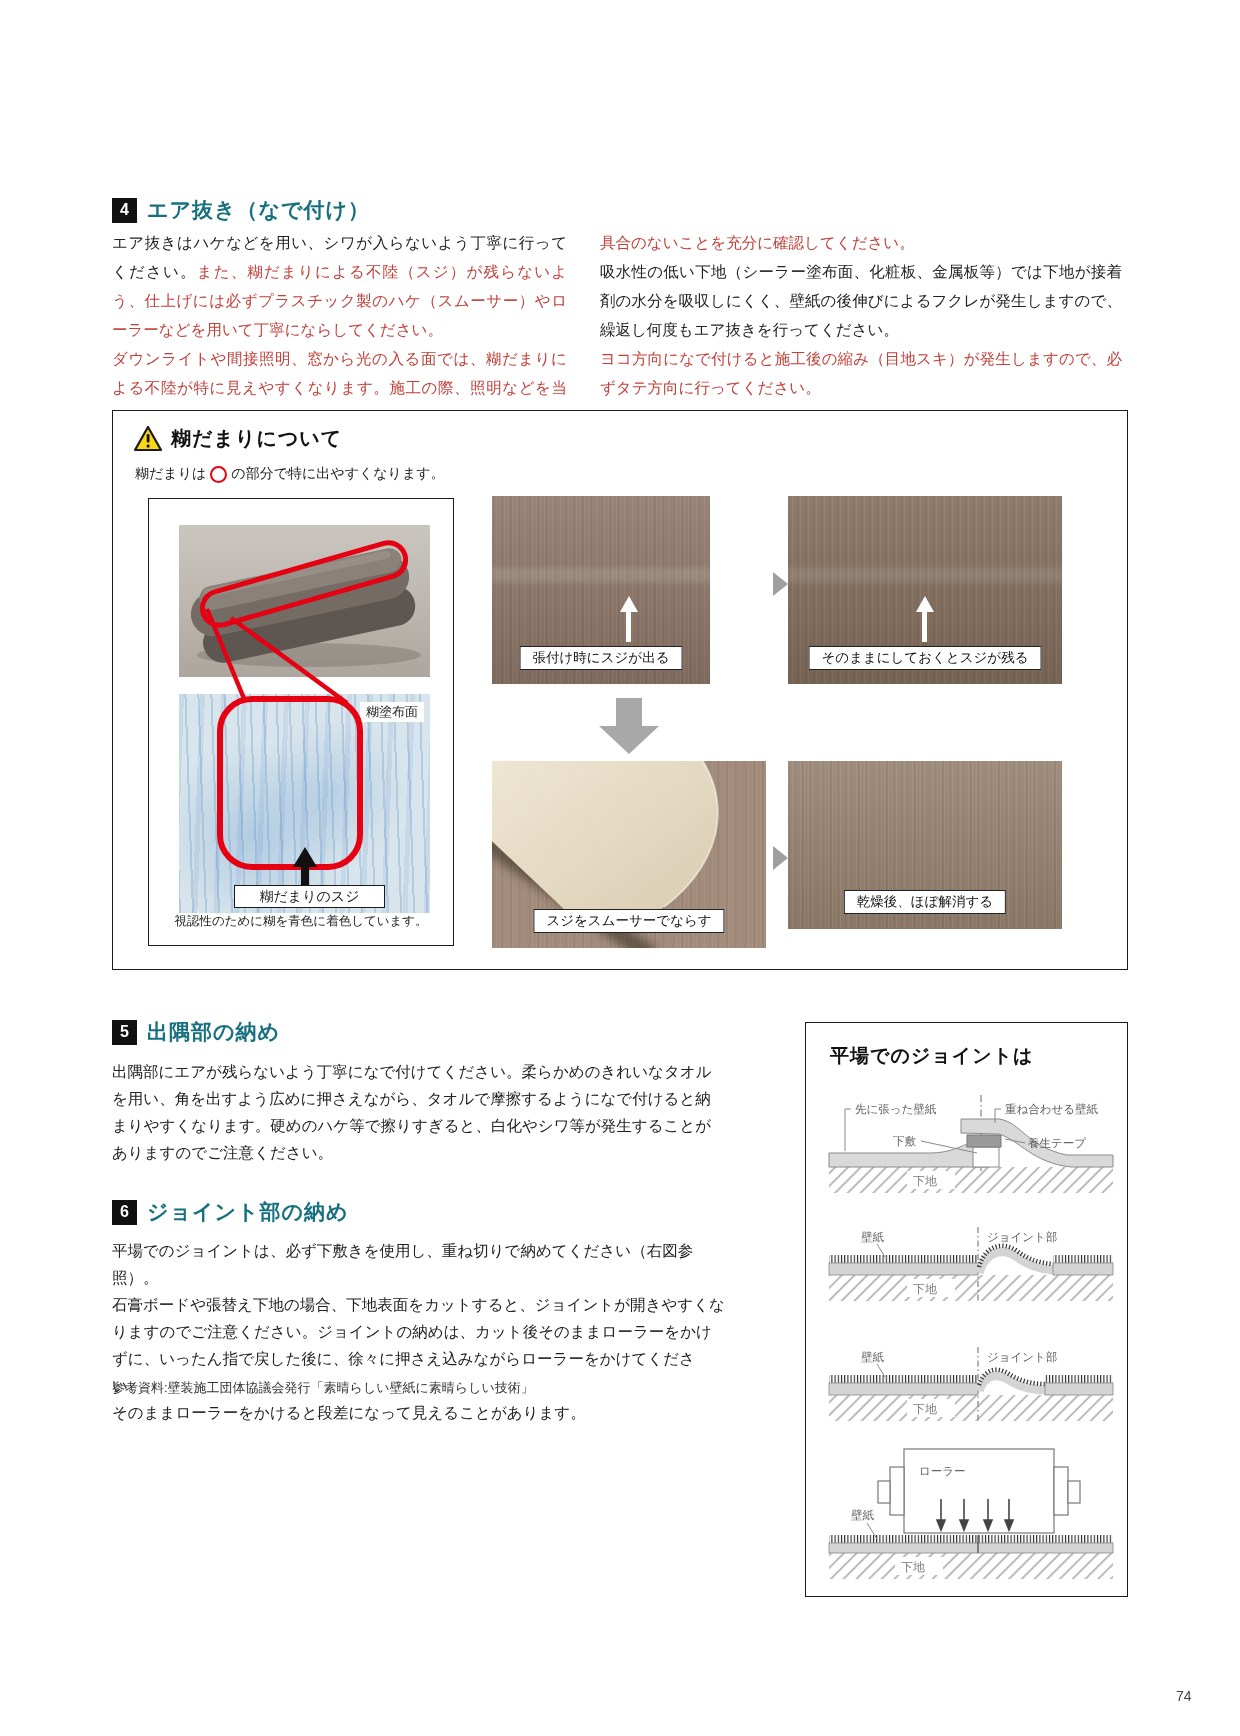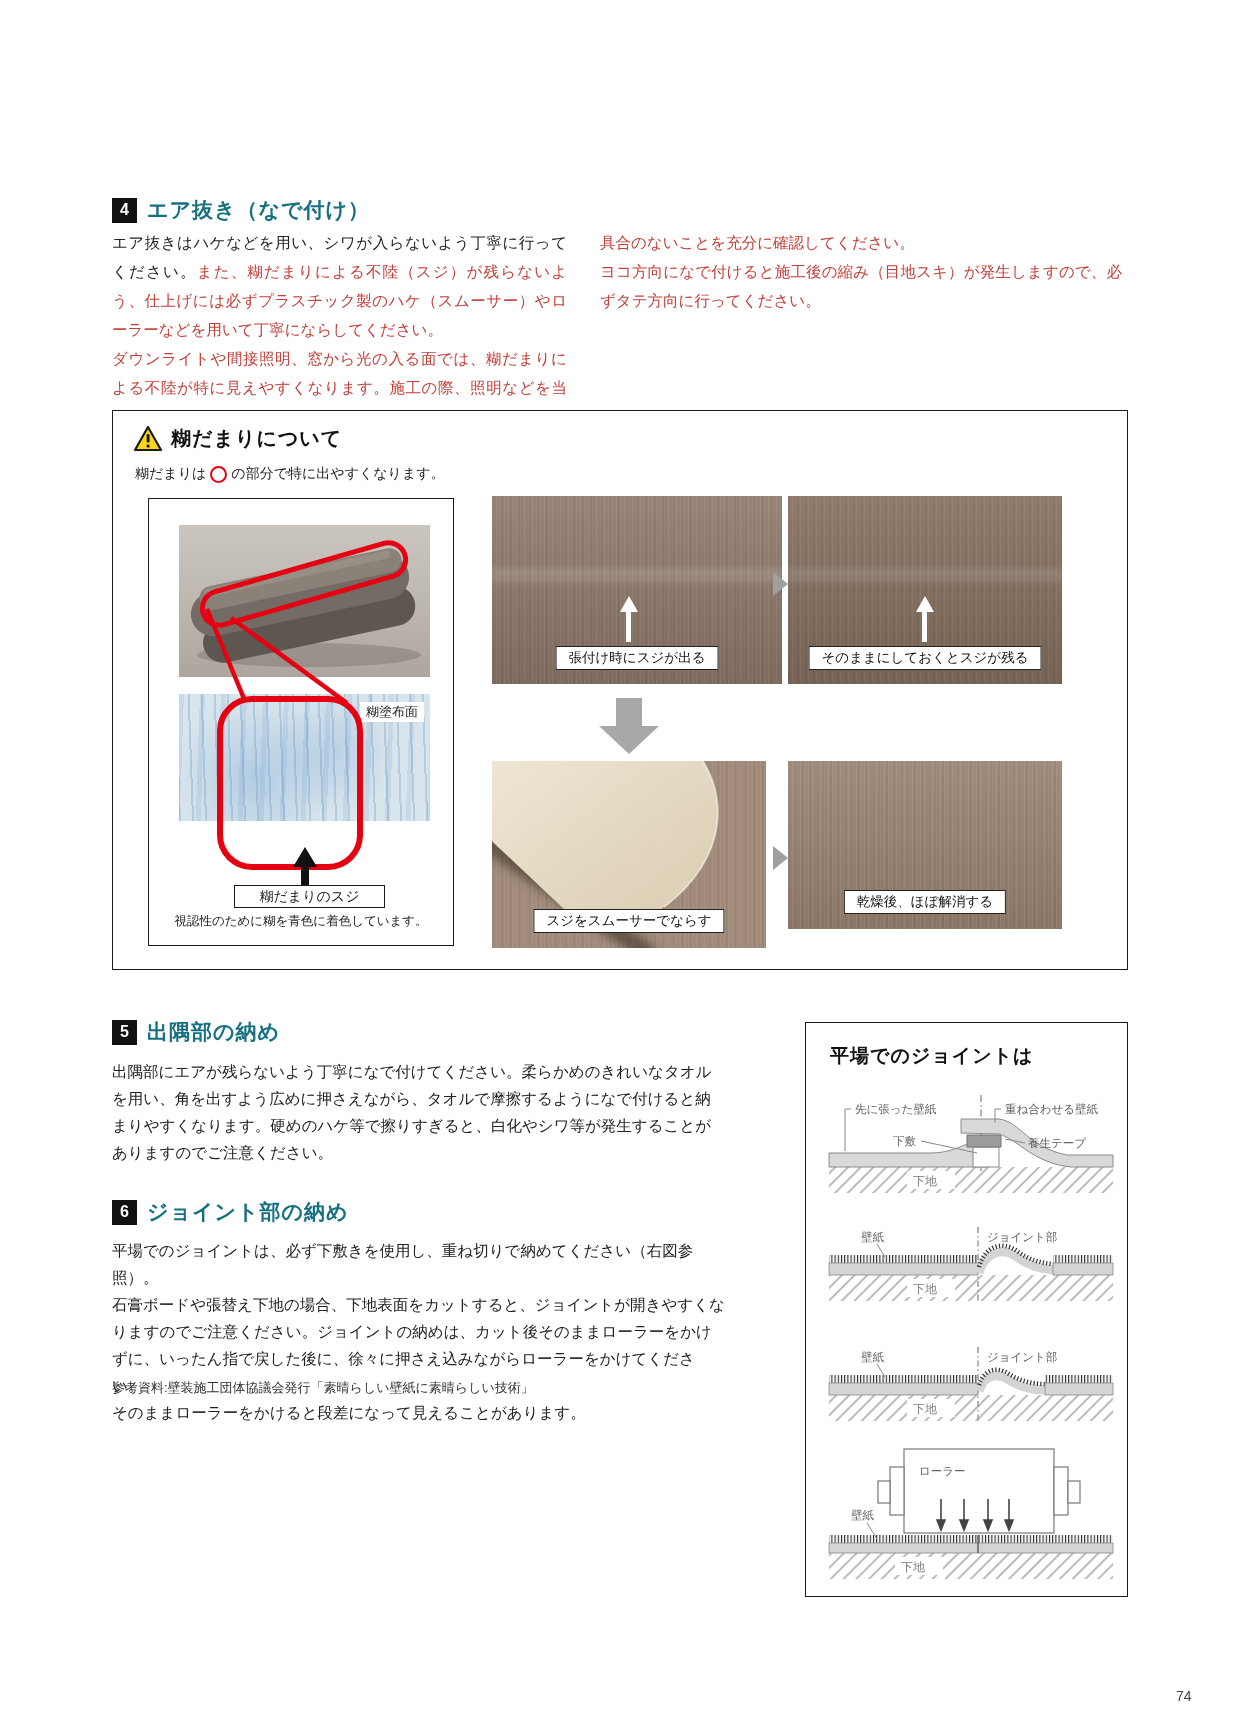--- a/index.html
+++ b/index.html
@@ -22,21 +22,21 @@
   
   .warn-box { position:absolute; left:112px; top:410px; width:1016px; height:560px; border:1px solid #1a1a1a; background:#fff; }
   .warn-head { position:absolute; left:20px; top:14px; display:flex; align-items:center; gap:8px; }
   .warn-title { font-size:20px; font-weight:bold; color:#111; letter-spacing:1px; }
   .warn-lead { position:absolute; left:22px; top:54px; font-size:14px; color:#222; display:flex; align-items:center; }
   .red-circle { display:inline-block; width:17px; height:17px; border:2.5px solid #e50012; border-radius:50%; margin:0 4px; }
 
   .sub-box { position:absolute; left:35px; top:87px; width:306px; height:448px; border:1px solid #1a1a1a; background:#fff; }
   .photo1 { position:absolute; left:30px; top:26px; width:251px; height:152px;
             background:linear-gradient(180deg,#cac5bf 0%,#bcb6af 55%,#aca69e 100%); overflow:hidden; }
-  .photo2 { position:absolute; left:30px; top:195px; width:251px; height:127px;
+  .photo2 { position:absolute; left:30px; top:195px; width:251px; height:219px;
             background-color:#d9e5ec;
             background-image:
               radial-gradient(circle at 30% 65%, rgba(80,140,200,.28), transparent 42%),
               radial-gradient(circle at 62% 45%, rgba(80,140,200,.22), transparent 38%),
               repeating-linear-gradient(88deg, rgba(70,130,190,.25) 0 2px, transparent 2px 13px),
               repeating-linear-gradient(92deg, rgba(90,140,200,.14) 0 5px, transparent 5px 21px);
             overflow:hidden; }
   .glue-label { position:absolute; right:6px; top:8px; background:#fff; padding:1px 6px; font-size:13px; color:#222; }
   .annot-svg { position:absolute; left:0; top:0; width:306px; height:448px; pointer-events:none; }
   .tag-box { position:absolute; left:85px; top:386px; width:151px; height:23px; border:1.5px solid #1a1a1a; background:#fff;
@@ -93,20 +93,21 @@
     <span class="sec-title">エア抜き（なで付け）</span>
   </div>
 
   <div class="body-col" style="left:112px; top:228px; width:455px;">
     <p><span>エア抜きはハケなどを用い、シワが入らないよう丁寧に行ってください。</span><span class="red">また、糊だまりによる不陸（スジ）が残らないよう、仕上げには必ずプラスチック製のハケ（スムーサー）やローラーなどを用いて丁寧にならしてください。</span></p>
     <p class="red">ダウンライトや間接照明、窓から光の入る面では、糊だまりによる不陸が特に見えやすくなります。施工の際、照明などを当てて不</p>
   </div>
 
   <div class="body-col" style="left:600px; top:228px; width:522px;">
     <p class="red">具合のないことを充分に確認してください。</p>
+    <p>吸水性の低い下地（シーラー塗布面、化粧板、金属板等）では下地が接着剤の水分を吸収しにくく、壁紙の後伸びによるフクレが発生しますので、繰返し何度もエア抜きを行ってください。</p>
     <p class="red">ヨコ方向になで付けると施工後の縮み（目地スキ）が発生しますので、必ずタテ方向に行ってください。</p>
   </div>
 
   <div class="warn-box">
     <div class="warn-head">
       <svg width="30" height="27" viewBox="0 0 30 27">
         <polygon points="15,2 28,25 2,25" fill="#f9d616" stroke="#1a1a1a" stroke-width="2.2" stroke-linejoin="round"></polygon>
         <rect x="13.7" y="9" width="2.8" height="8.5" rx="1.2" fill="#111"></rect>
         <rect x="13.7" y="19.6" width="2.8" height="3" rx="1.2" fill="#111"></rect>
       </svg>
@@ -144,21 +145,21 @@
         </g>
         <g fill="#111">
           <polygon points="156,348 144,368 168,368"></polygon>
           <rect x="152" y="368" width="8" height="19"></rect>
         </g>
       </svg>
       <div class="tag-box">糊だまりのスジ</div>
       <div class="sub-note">視認性のために糊を青色に着色しています。</div>
     </div>
 
-    <div class="sphoto tex1" style="left:379px; top:85px; width:290px; height:188px;">
+    <div class="sphoto tex1" style="left:379px; top:85px; width:218px; height:188px;">
       <div class="up-arrow-head" style="left:128px; top:100px;"></div>
       <div class="up-arrow-stem" style="left:134px; top:115px; height:31px;"></div>
       <div class="pl-box" style="bottom:14px;">張付け時にスジが出る</div>
     </div>
     <div class="gray-tri" style="left:660px; top:161px;"></div>
     <div class="sphoto tex2" style="left:675px; top:85px; width:274px; height:188px;">
       <div class="up-arrow-head" style="left:128px; top:100px;"></div>
       <div class="up-arrow-stem" style="left:134px; top:115px; height:31px;"></div>
       <div class="pl-box" style="bottom:14px;">そのままにしておくとスジが残る</div>
     </div>

